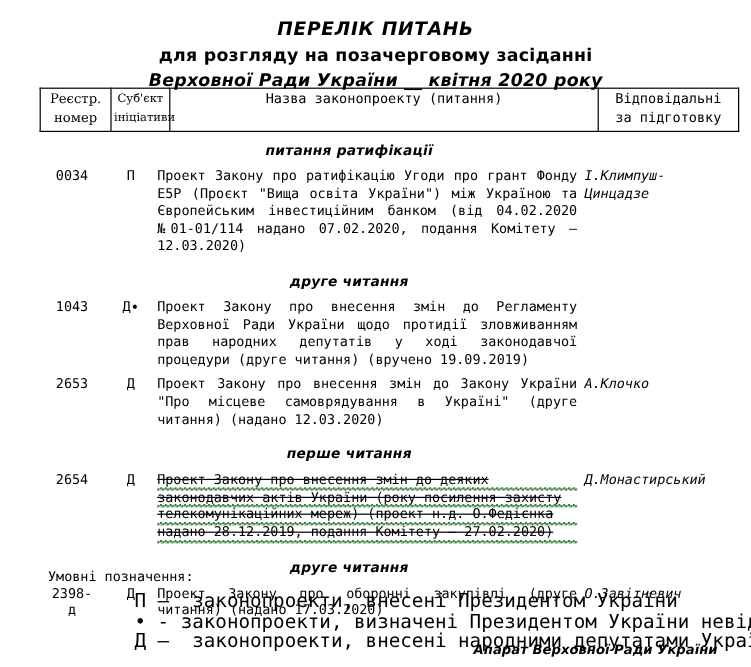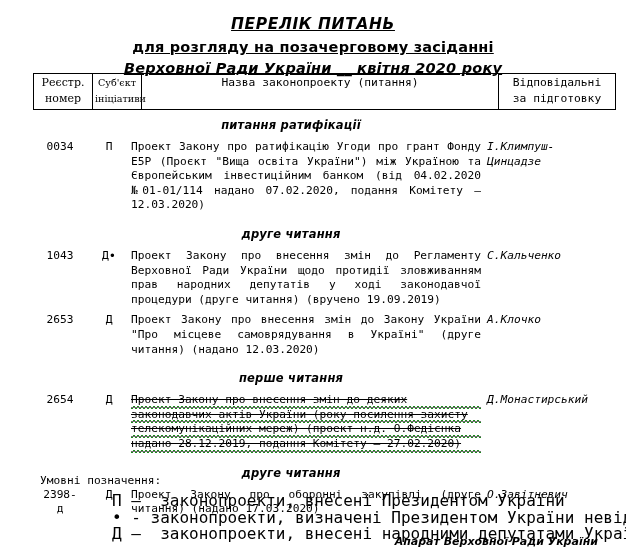--- a/index.html
+++ b/index.html
@@ -19,21 +19,20 @@
   .page {
     position: relative;
     width: 626px;
     height: 556px;
   }
 
   
   .title-block {
     padding-top: 14px;
     text-align: center;
-    text-decoration: underline;
   }
   .title-main {
     font-family: "DejaVu Sans", sans-serif;
     font-weight: bold;
     font-style: italic;
     font-size: 15.5px;
     letter-spacing: 0.6px;
     line-height: 20px;
   }
   .title-sub1 {
@@ -244,21 +243,20 @@
 Цинцадзе</div>
       </div>
       <div class="sp-6"></div>
       <div class="sp-8"></div>
       <div class="section-head">друге читання</div>
       <div class="sp-8"></div>
       <div class="entry">
         <div class="col-reg">1043</div>
         <div class="col-subj">Д<span class="bullet">•</span></div>
         <div class="col-name">Проект Закону про внесення змін до Регламенту Верховної Ради України щодо протидії зловживанням прав народних депутатів у ході законодавчої процедури (друге читання) (вручено 19.09.2019)</div>
-        <div class="col-resp">С.Кальченко</div>
       </div>
       <div class="sp-6"></div>
       <div class="entry">
         <div class="col-reg">2653</div>
         <div class="col-subj">Д</div>
         <div class="col-name">Проект Закону про внесення змін до Закону України "Про місцеве самоврядування в Україні" (друге читання) (надано 12.03.2020)</div>
         <div class="col-resp">А.Клочко</div>
       </div>
       <div class="sp-6"></div>
       <div class="sp-8"></div>

